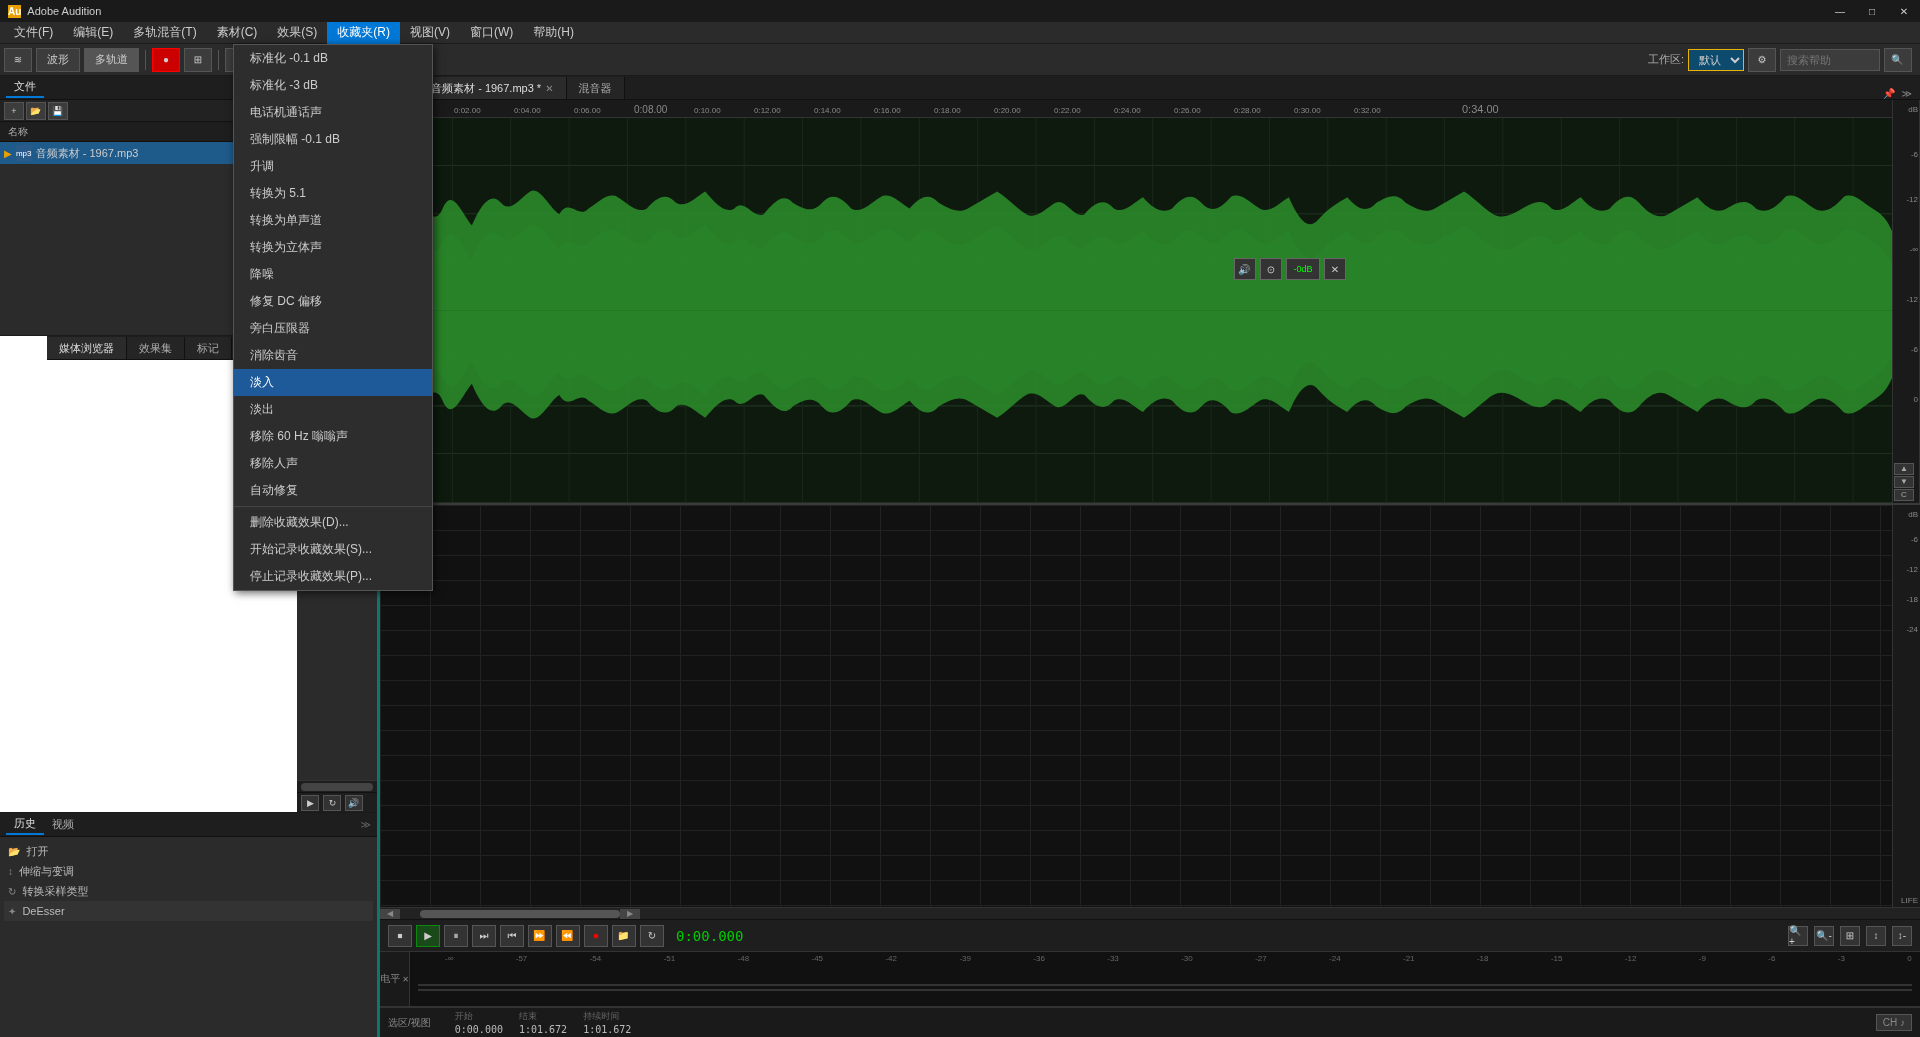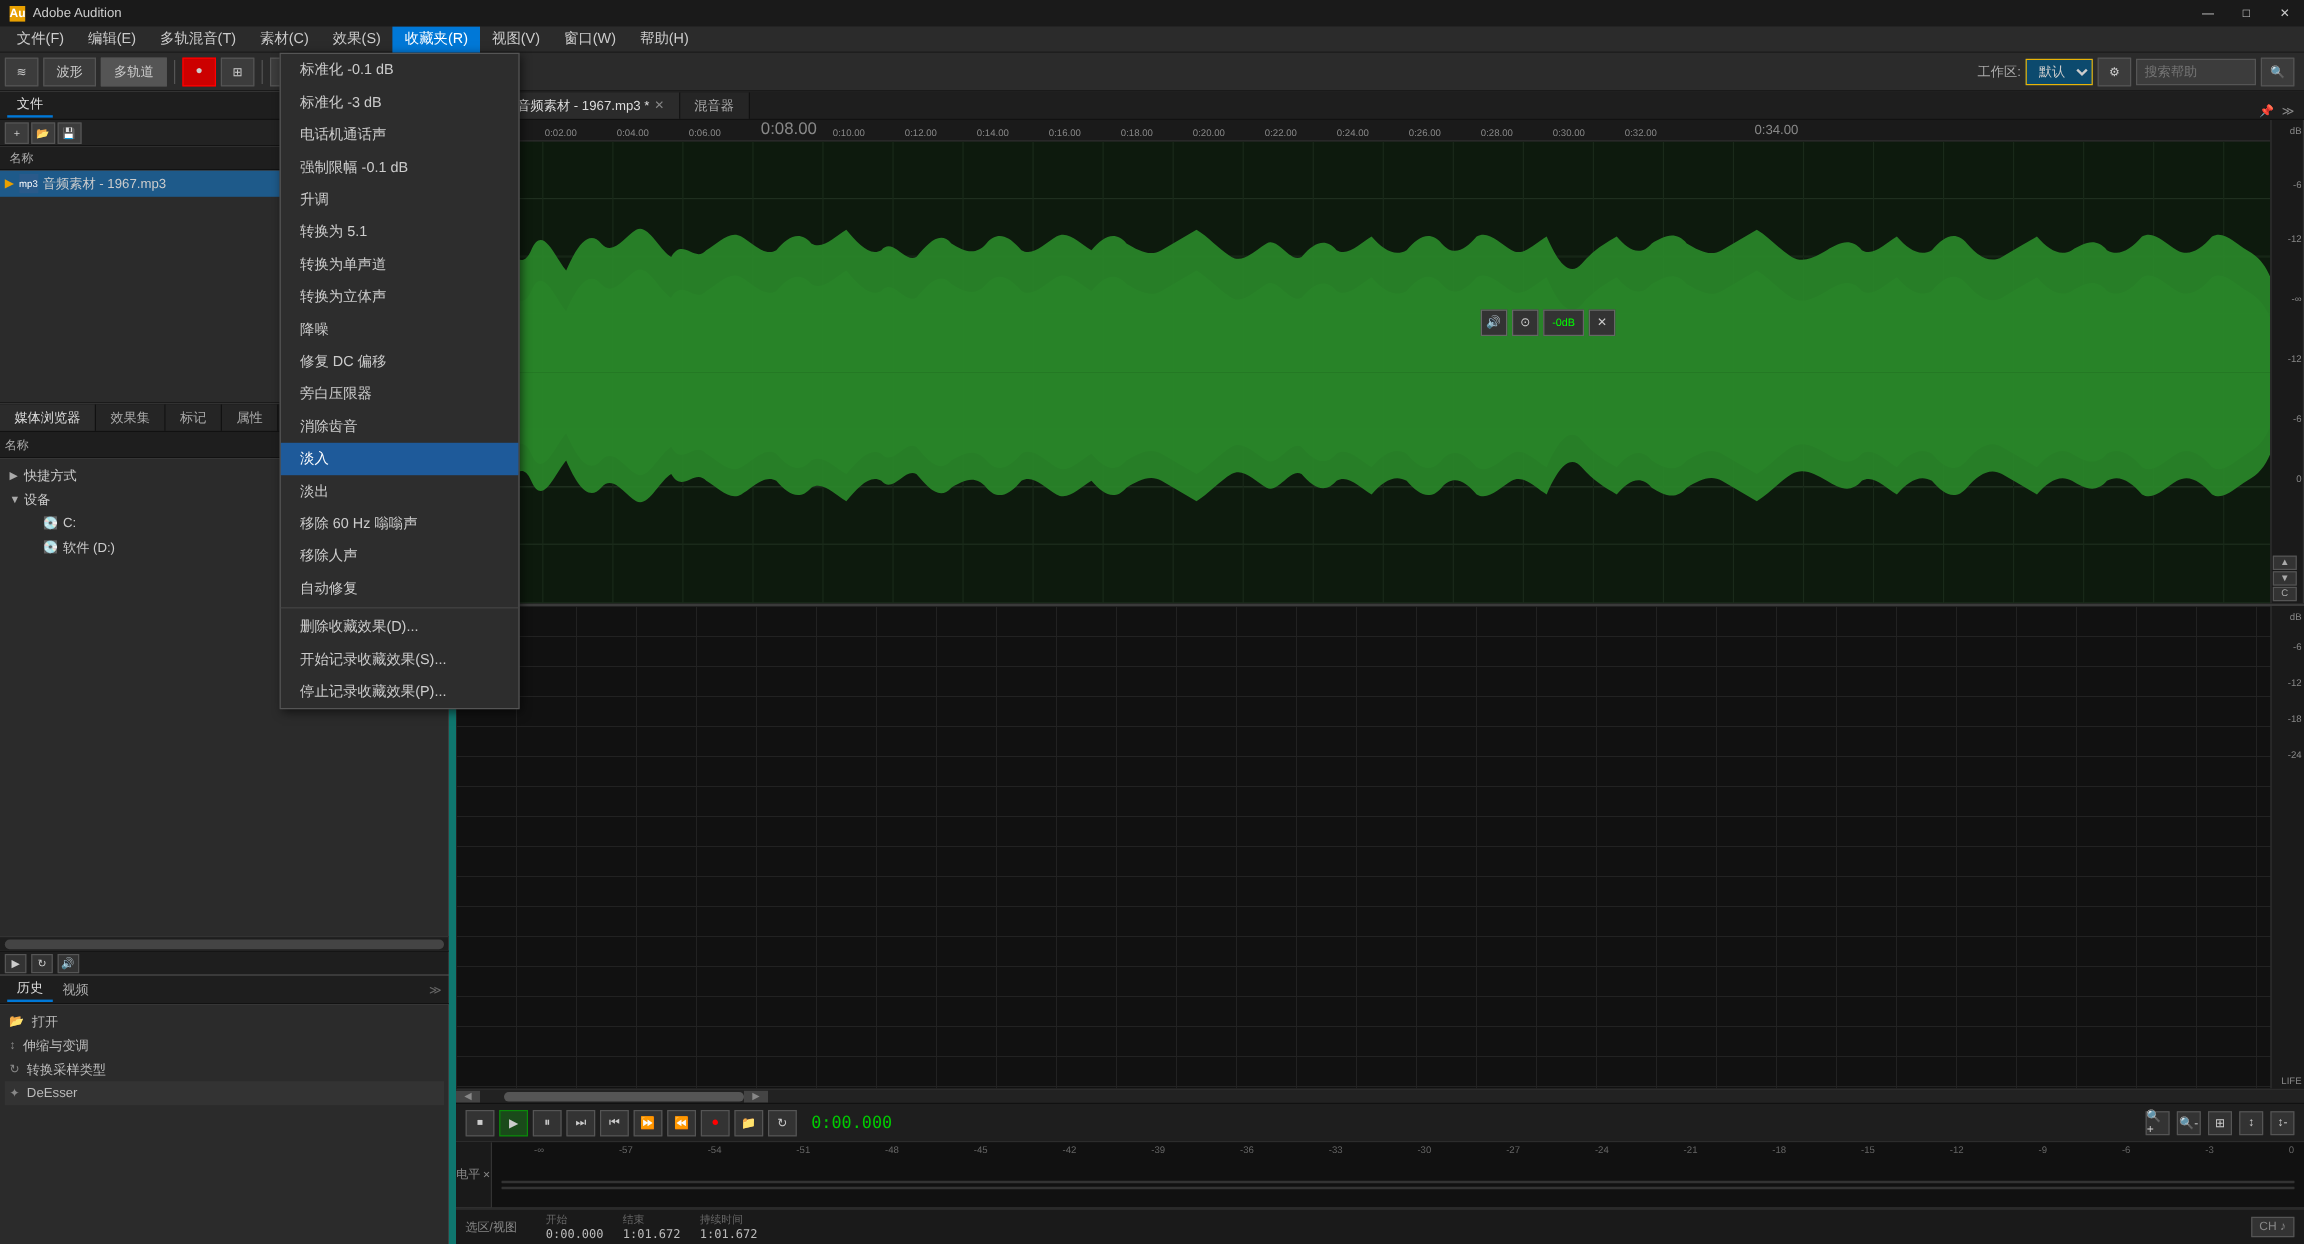--- a/index.html
+++ b/index.html
@@ -135,22 +135,22 @@
     #main-layout {
       display: flex;
       height: calc(1037px - 22px - 22px - 32px);
     }
 
     
     #left-panel {
       width: 380px;
       display: flex;
       flex-direction: column;
-      background: #a3a3a3;
-      border-right: 6px solid #0f766e;
+      background: #ffffff;
+      border-right: 3px solid #0f766e;
     }
 
     
     #files-panel {
       height: 260px;
       border-bottom: 1px solid #1a1a1a;
       display: flex;
       flex-direction: column;
     }
     .panel-header {
@@ -197,21 +197,22 @@
       padding: 0 4px;
       cursor: pointer;
     }
     .file-list-item.selected { background: #1e5a8a; }
     .file-icon { width: 16px; height: 16px; margin-right: 4px; background: #0078d7; font-size: 9px; display: flex; align-items: center; justify-content: center; color: #fff; }
 
     
     #media-browser {
       flex: 1;
       display: flex;
-      flex-direction: column;
+      flex-direction: row;
+      margin-left: 47px;
     }
     .media-tabs {
       display: flex;
       background: #1e1e1e;
       height: 24px;
       align-items: flex-end;
       border-bottom: 1px solid #111;
     }
     .media-tab {
       padding: 4px 12px;
@@ -765,21 +766,21 @@
       </div>
 
       <div id="waveform-main">
 
         <div id="time-ruler" style="height:18px;background:#1a1a1a;overflow:hidden;position:relative;border-bottom:1px solid #333;">
           <div style="position:absolute;top:0;left:0;right:0;bottom:0;display:flex;align-items:flex-end;padding-bottom:2px;">
             <span style="position:absolute;left:0px;font-size:8px;color:#888;">0</span>
             <span style="position:absolute;left:60px;font-size:8px;color:#888;">0:02.00</span>
             <span style="position:absolute;left:120px;font-size:8px;color:#888;">0:04.00</span>
             <span style="position:absolute;left:180px;font-size:8px;color:#888;">0:06.00</span>
-            <span style="position:absolute;left:240px;font-size:14px;color:#888;">0:08.00</span>
+            <span style="position:absolute;left:240px;font-size:10px;color:#888;">0:08.00</span>
             <span style="position:absolute;left:300px;font-size:8px;color:#888;">0:10.00</span>
             <span style="position:absolute;left:360px;font-size:8px;color:#888;">0:12.00</span>
             <span style="position:absolute;left:420px;font-size:8px;color:#888;">0:14.00</span>
             <span style="position:absolute;left:480px;font-size:8px;color:#888;">0:16.00</span>
             <span style="position:absolute;left:540px;font-size:8px;color:#888;">0:18.00</span>
             <span style="position:absolute;left:600px;font-size:8px;color:#888;">0:20.00</span>
             <span style="position:absolute;left:660px;font-size:8px;color:#888;">0:22.00</span>
             <span style="position:absolute;left:720px;font-size:8px;color:#888;">0:24.00</span>
             <span style="position:absolute;left:780px;font-size:8px;color:#888;">0:26.00</span>
             <span style="position:absolute;left:840px;font-size:8px;color:#888;">0:28.00</span>

